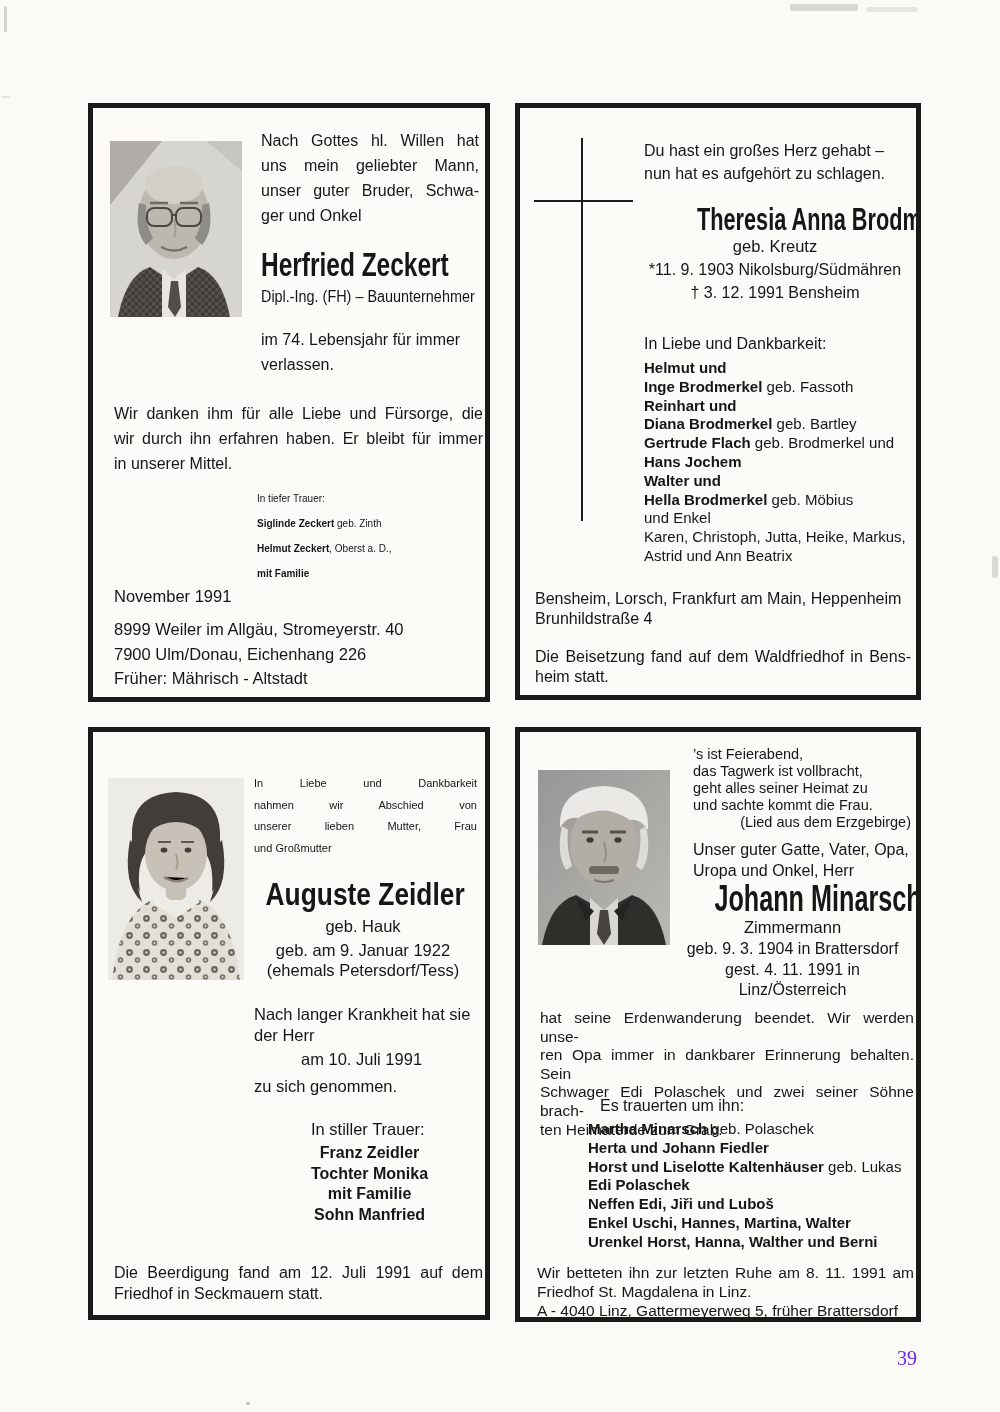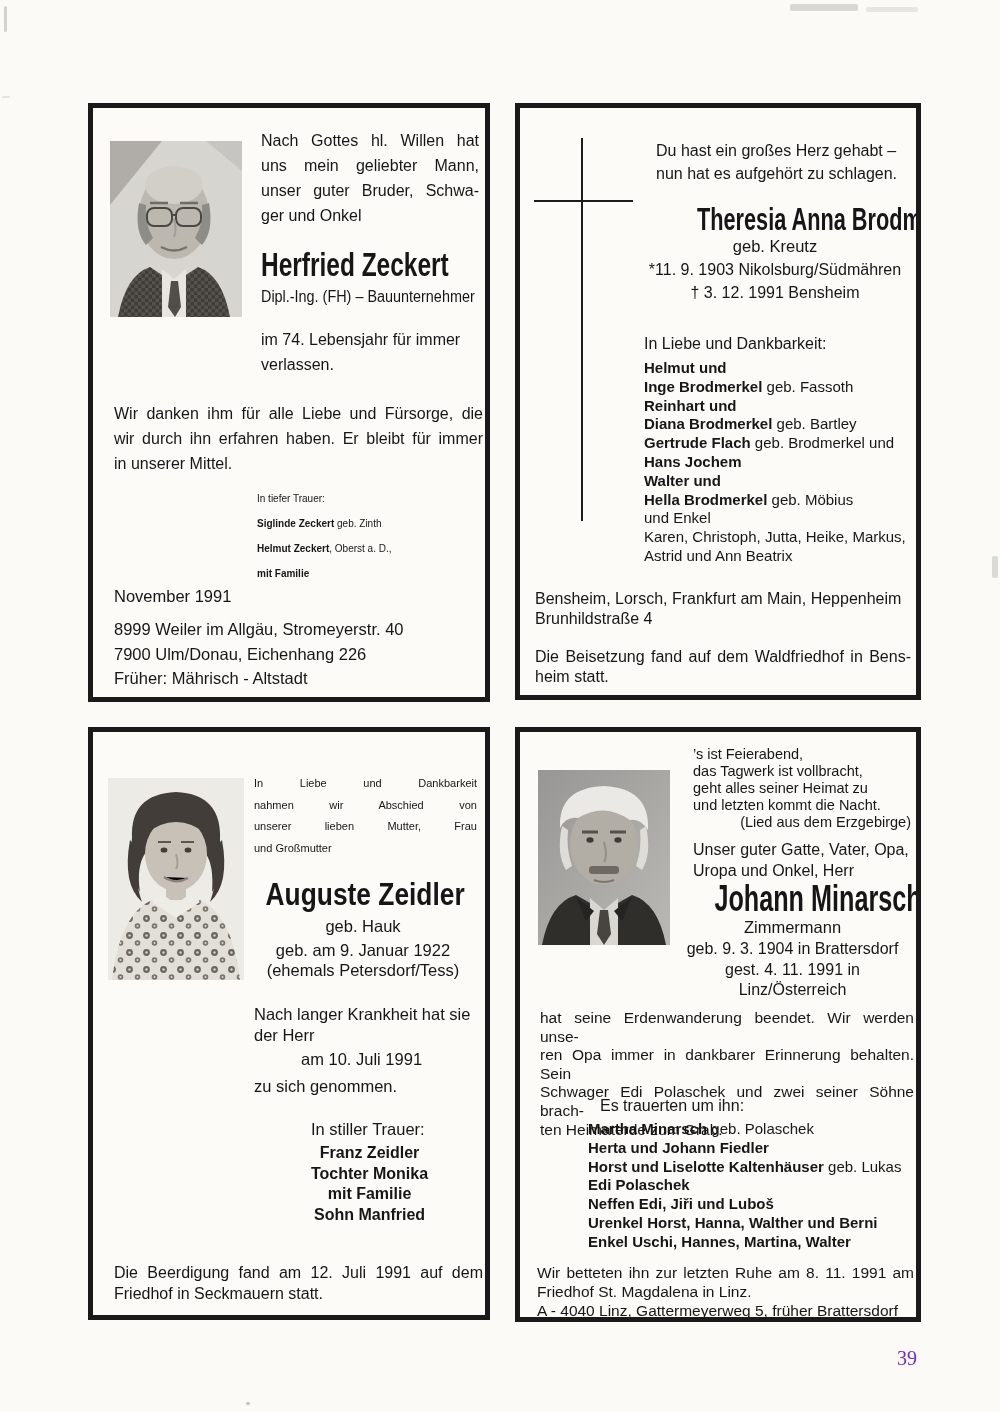--- a/index.html
+++ b/index.html
@@ -114,21 +114,21 @@
   <div class="abs nw" style="left:21px;top:561px;font-size:16.5px;">Früher: Mährisch - Altstadt</div>
 </div>
 
 <div class="box" style="left:515px;top:103px;width:406px;height:597px;">
 
   <div>
     <div class="abs crossbar" style="left:61px;top:30px;width:2px;height:383px;"></div>
     <div class="abs crossbar" style="left:14px;top:92px;width:99px;height:2px;"></div>
   </div>
 
-  <div class="abs" style="left:124px;top:31px;font-size:16px;line-height:23px;margin-left:12px;">
+  <div class="abs" style="left:124px;top:31px;font-size:16px;line-height:23px;">
     <div class="ln nw">Du hast ein großes Herz gehabt –</div>
     <div class="ln nw">nun hat es aufgehört zu schlagen.</div>
   </div>
 
   <div class="abs ctr" style="left:118px;top:95px;width:274px;font-size:31px;line-height:33px;">
     <span class="hl cond70">Theresia Anna Brodmerkel</span>
   </div>
 
   <div class="abs ctr" style="left:118px;top:129px;width:274px;font-size:16.5px;">geb. Kreutz</div>
   <div class="abs ctr nw" style="left:118px;top:153px;width:274px;font-size:16px;">*11. 9. 1903 Nikolsburg/Südmähren</div>
@@ -251,21 +251,21 @@
     <path d="M4,175 q8,-42 34,-50 l28,16 28,-16 q26,8 34,50 z" fill="#302e2b"></path>
     <path d="M52,128 l14,12 14,-12 v47 h-28 z" fill="#d9d7d1"></path>
     <path d="M62,140 h8 l3,24 -7,11 -7,-11 z" fill="#484540"></path>
     <path d="M38,127 l18,14 -8,10 z M94,127 l-18,14 8,10 z" fill="#262422"></path>
   </svg>
 
   <div class="abs" style="left:173px;top:14px;width:218px;font-size:14.5px;line-height:17px;">
     <div class="ln nw">’s ist Feierabend,</div>
     <div class="ln nw">das Tagwerk ist vollbracht,</div>
     <div class="ln nw">geht alles seiner Heimat zu</div>
-    <div class="ln nw">und letzten kommt die Nacht.</div>
+    <div class="ln nw">und sachte kommt die Frau.</div>
     <div class="ln rt">(Lied aus dem Erzgebirge)</div>
   </div>
 
   <div class="abs" style="left:173px;top:108px;font-size:16px;line-height:20.5px;">
     <div class="ln nw">Unser guter Gatte, Vater, Opa,</div>
     <div class="ln">Uropa und Onkel, Herr</div>
   </div>
 
   <div class="abs ctr" style="left:150px;top:148px;width:245px;font-size:36px;line-height:37px;">
     <span class="hl cond70">Johann Minarsch</span>
@@ -286,22 +286,22 @@
   </div>
 
   <div class="abs" style="left:80px;top:365px;font-size:16px;">Es trauerten um ihn:</div>
 
   <div class="abs t15" style="left:68px;top:388px;line-height:18.8px;">
     <div class="ln nw"><b>Martha Minarsch</b><span> geb. Polaschek</span></div>
     <div class="ln nw"><b>Herta und Johann Fiedler</b><span></span></div>
     <div class="ln nw"><b>Horst und Liselotte Kaltenhäuser</b><span> geb. Lukas</span></div>
     <div class="ln nw"><b>Edi Polaschek</b><span></span></div>
     <div class="ln nw"><b>Neffen Edi, Jiři und Luboš</b><span></span></div>
+    <div class="ln nw"><b>Enkel Uschi, Hannes, Martina, Walter</b><span></span></div>
     <div class="ln nw"><b>Urenkel Horst, Hanna, Walther und Berni</b><span></span></div>
-    <div class="ln nw"><b>Enkel Uschi, Hannes, Martina, Walter</b><span></span></div>
   </div>
 
   <div class="abs" style="left:17px;top:531px;width:377px;font-size:15.5px;line-height:19.2px;">
     <div class="ln jl">Wir betteten ihn zur letzten Ruhe am 8. 11. 1991 am</div>
     <div class="ln">Friedhof St. Magdalena in Linz.</div>
     <div class="ln nw">A - 4040 Linz, Gattermeyerweg 5, früher Brattersdorf</div>
   </div>
 </div>
 
 <div class="abs pagenum" style="left:897px;top:1347px;">39</div>

